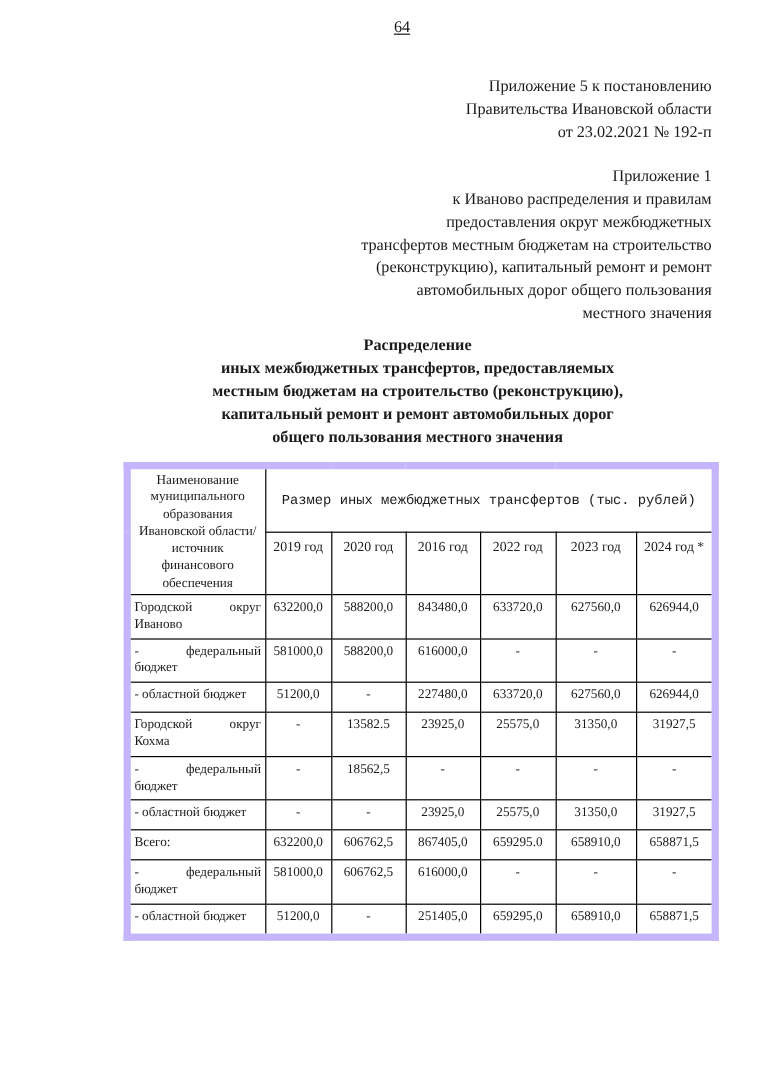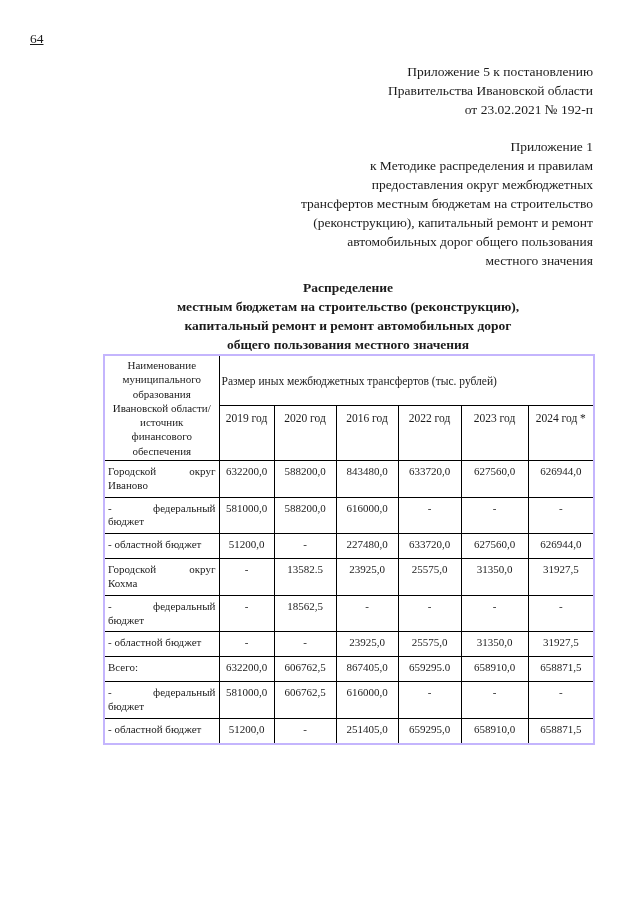--- a/index.html
+++ b/index.html
@@ -7,24 +7,24 @@
     position: relative;
     width: 640px;
     height: 905px;
     background: #ffffff;
     color: #1b1b1b;
     font-family: "Liberation Serif", "DejaVu Serif", serif;
     overflow: hidden;
   }
   .pagenum {
     position: absolute;
-    top: 31px;
+    top: 15px;
     left: 0;
     width: 100%;
-    text-align: left;
+    text-align: center;
     text-indent: 30px;
     font-size: 13.5px;
     text-decoration: underline;
   }
   .content {
     position: absolute;
     left: 103px;
     top: 0;
     width: 490px;
   }
@@ -36,36 +36,37 @@
   .apx7 { margin-top: 62px; }
   .apx1 { margin-top: 18px; }
   .doc-title {
     margin-top: 8px;
     text-align: center;
     font-weight: bold;
     font-size: 13.5px;
     line-height: 19px;
   }
   table.transfers {
-    margin-top: 0;
+    margin-top: 12px;
     border-collapse: collapse;
     width: 490px;
     table-layout: fixed;
-    border: 2px solid #c4b5fd;
+    border: 6px solid #c4b5fd;
     font-size: 11px;
   }
   table.transfers th, table.transfers td {
     border: 1px solid #000;
     overflow: hidden;
   }
   table.transfers th { font-weight: normal; }
   .group-h {
-    text-align: left;
+    text-align: center;
     padding: 3px 2px;
     font-size: 11.5px;
+    font-family: Liberation Mono, monospace;
   }
   .col1-h {
     text-align: center;
     vertical-align: middle;
     padding: 2px 4px;
     line-height: 14.3px;
     font-size: 11px;
   }
   .year-h {
     text-align: center;
@@ -103,30 +104,31 @@
   <div class="content">
 
     <div class="block-right apx7">
       <div>Приложение 5 к постановлению</div>
       <div>Правительства Ивановской области</div>
       <div>от 23.02.2021 № 192-п</div>
     </div>
 
     <div class="block-right apx1">
       <div>Приложение 1</div>
-      <div>к Методике распределения и правилам</div>
+      <div>к Иваново распределения и правилам</div>
       <div>предоставления округ межбюджетных</div>
       <div>трансфертов местным бюджетам на строительство</div>
       <div>(реконструкцию), капитальный ремонт и ремонт</div>
       <div>автомобильных дорог общего пользования</div>
       <div>местного значения</div>
     </div>
 
     <div class="doc-title">
       <div>Распределение</div>
+      <div>иных межбюджетных трансфертов, предоставляемых</div>
       <div>местным бюджетам на строительство (реконструкцию),</div>
       <div>капитальный ремонт и ремонт автомобильных дорог</div>
       <div>общего пользования местного значения</div>
     </div>
 
     <table class="transfers">
       <colgroup>
         <col style="width:115px">
           <col style="width:55px">
           <col style="width:62px">

